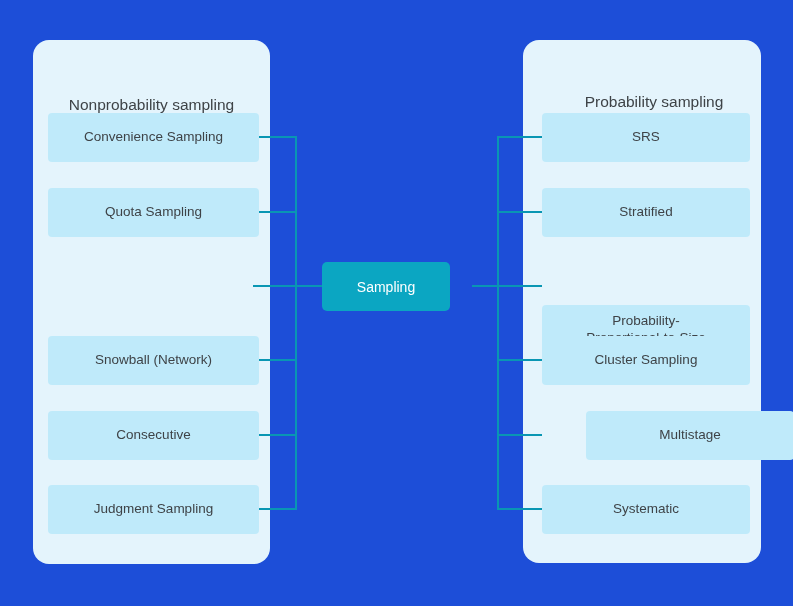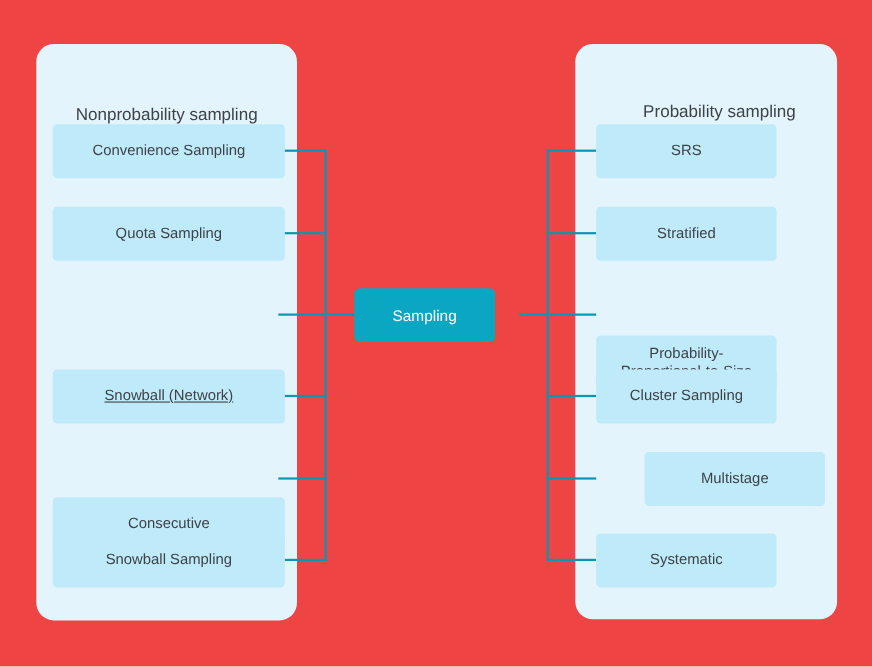--- a/index.html
+++ b/index.html
@@ -7,21 +7,21 @@
     --item-bg:#bfeafa;
     --root-bg:#0ba6c2;
     --connector:#0996b3;
     --text:#3e4347;
     --root-text:#ffffff;
   }
   html,body{margin:0;padding:0;background:#ffffff;}
   .canvas{
     position:relative;
     width:793px;height:606px;
-    background:#ef4444;
+    background:#1d4ed8;
     font-family:"Liberation Sans","DejaVu Sans",sans-serif;
     overflow:hidden;
   }
   .panel{
     position:absolute;
     background:var(--panel-bg);
     border-radius:16px;
   }
   .panel-left{left:33px;top:40px;width:237px;height:524px;}
   .panel-right{left:523px;top:40px;width:238px;height:523px;}
@@ -43,21 +43,21 @@
     width:211px;height:49px;
     background:var(--item-bg);
     border-radius:4px;
     display:flex;align-items:center;justify-content:center;
     text-align:center;
     font-size:13.5px;
     line-height:1.25;
     color:var(--text);
     white-space:pre-line;
   }
-  .node-right{width:164px;}
+  .node-right{width:208px;}
   .root-node{
     position:absolute;
     left:322px;top:262px;width:128px;height:49px;
     background:var(--root-bg);
     border-radius:5px;
     display:flex;align-items:center;justify-content:center;
     font-size:14px;
     color:var(--root-text);
   }
   .h-line{position:absolute;height:2px;background:var(--connector);}
@@ -93,28 +93,28 @@
   <div class="h-line" style="left:497px;top:359px;width:45px;"></div>
   <div class="h-line" style="left:497px;top:434px;width:45px;"></div>
   <div class="h-line" style="left:497px;top:508px;width:45px;"></div>
 
   <div class="node" style="left:48px;top:113px;">
     <span>Convenience Sampling</span>
   </div>
   <div class="node" style="left:48px;top:188px;">
     <span>Quota Sampling</span>
   </div>
-  <div class="node" style="left:48px;top:336px;text-decoration:underline;">
+  <div class="node" style="left:48px;top:336px;">
     <span>Snowball (Network)</span>
   </div>
-  <div class="node" style="left:48px;top:411px;margin-top:41px;">
+  <div class="node" style="left:48px;top:411px;">
     <span>Consecutive</span>
   </div>
   <div class="node" style="left:48px;top:485px;">
-    <span>Snowball Sampling</span>
+    <span>Judgment Sampling</span>
   </div>
 
   <div class="node node-right" style="left:542px;top:113px;">
     <span>SRS</span>
   </div>
   <div class="node node-right" style="left:542px;top:188px;">
     <span>Stratified</span>
   </div>
   <div class="node node-right" style="left:542px;top:262px;margin-top:43px;">
     <span>Probability-

